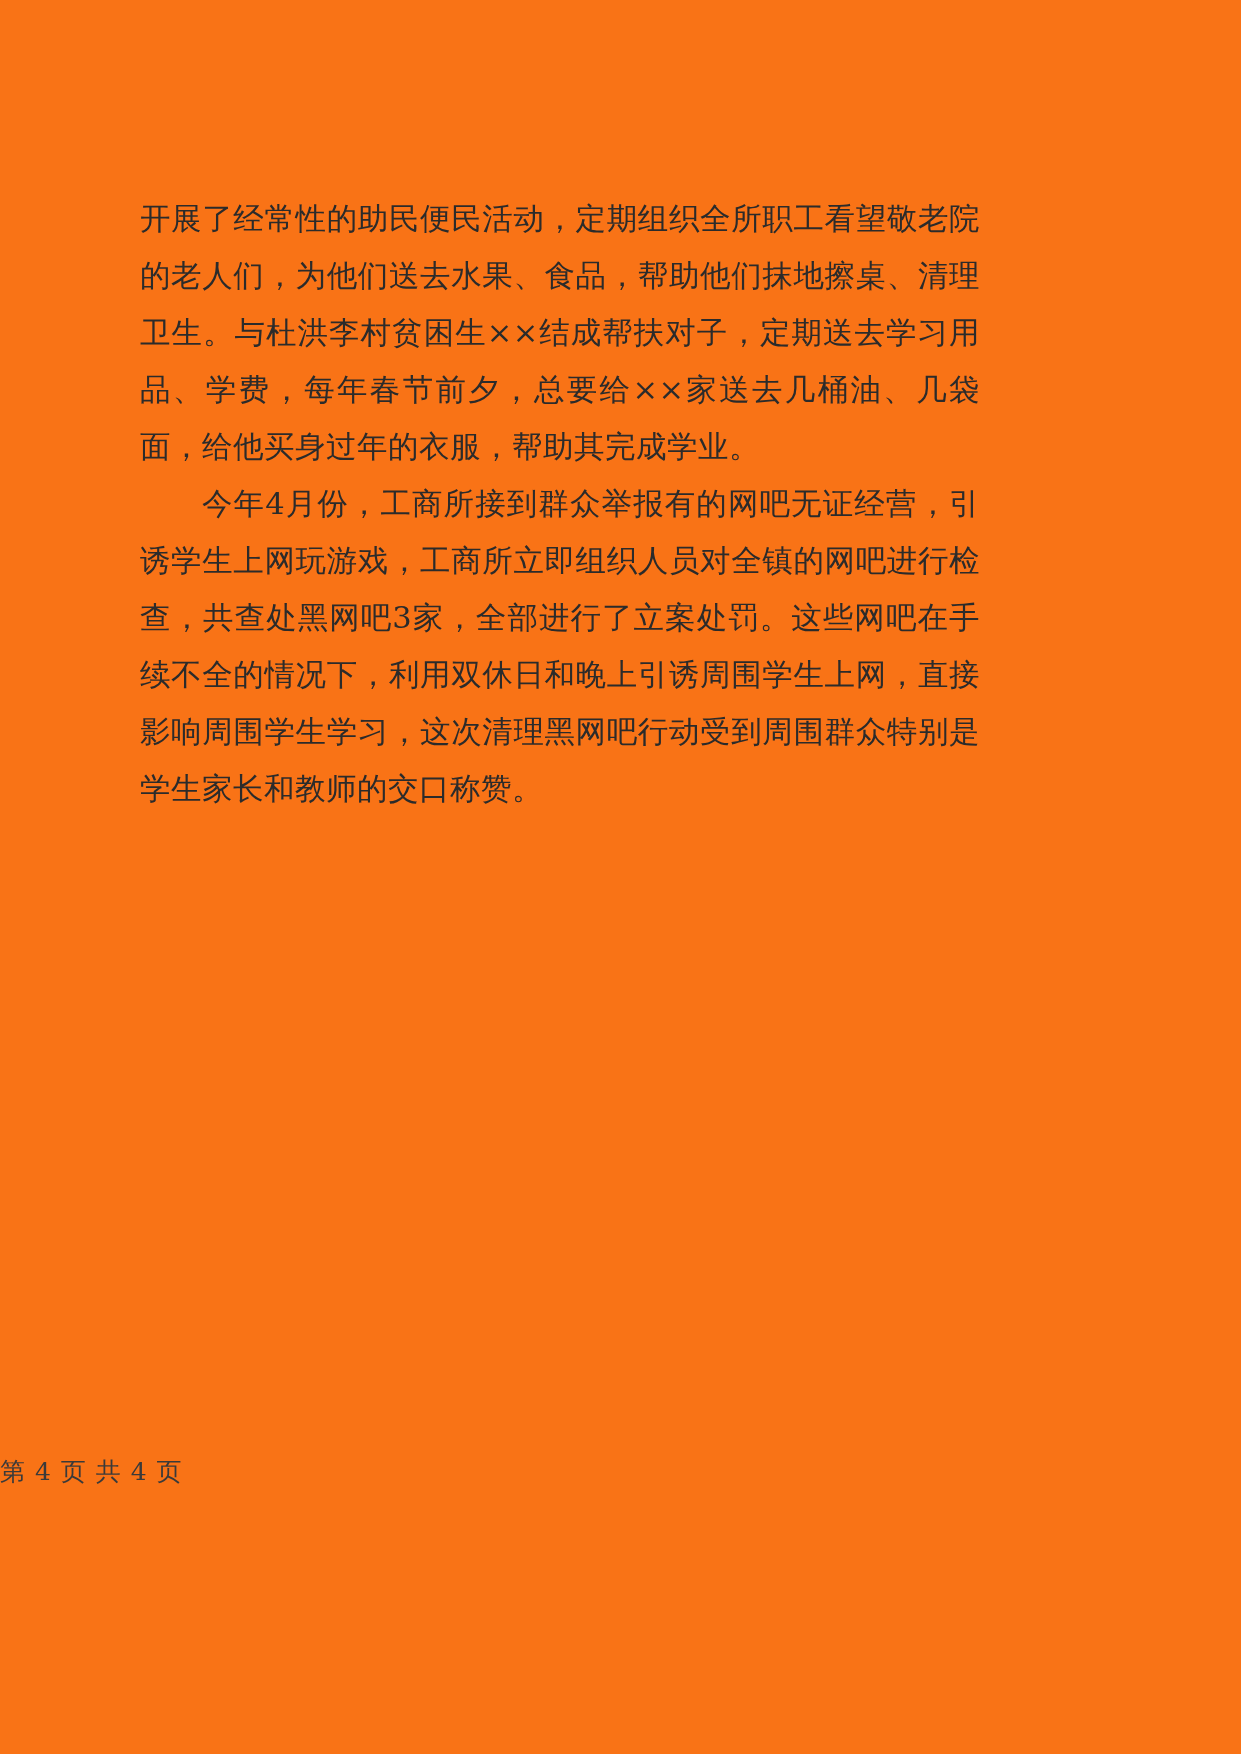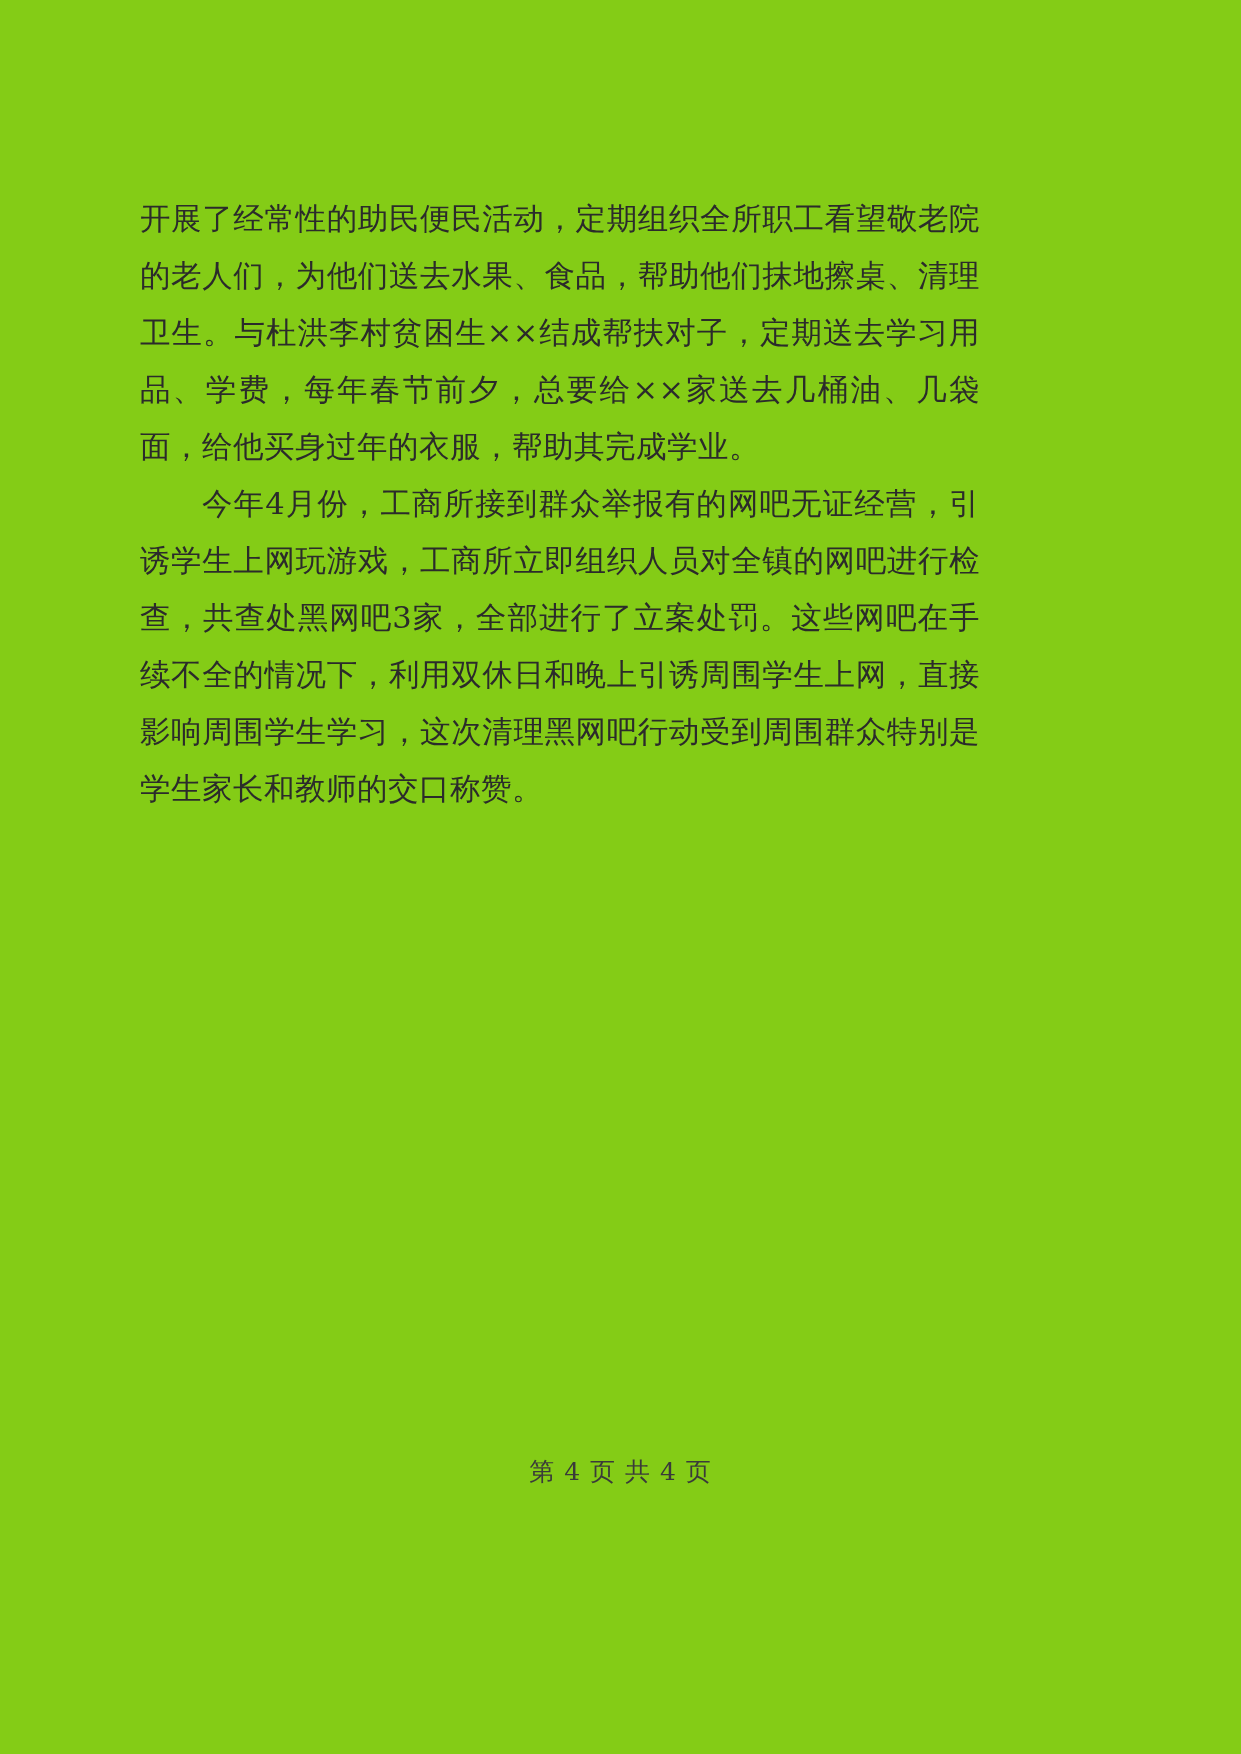--- a/index.html
+++ b/index.html
@@ -4,21 +4,21 @@
 <style>
   html, body {
     margin: 0;
     padding: 0;
     background: #ffffff;
   }
   .page {
     position: relative;
     width: 1241px;
     height: 1754px;
-    background: #84cc16;
+    background: #f97316;
     margin: 0 auto;
     box-sizing: border-box;
     overflow: hidden;
   }
   .content {
     position: absolute;
     left: 140px;
     top: 190px;
     width: 840px;
   }
@@ -33,21 +33,20 @@
     letter-spacing: 0.5px;
   }
   .para.indent {
     text-indent: 62px;
   }
   .footer {
     position: absolute;
     left: 0;
     right: 0;
     top: 1455px;
-    text-align: center;
     font-family: "DejaVu Serif", "Liberation Serif", serif;
     font-size: 25px;
     color: #3a3a3a;
     letter-spacing: 1px;
   }
 </style>
 </head>
 <body>
 
 <div class="page">

